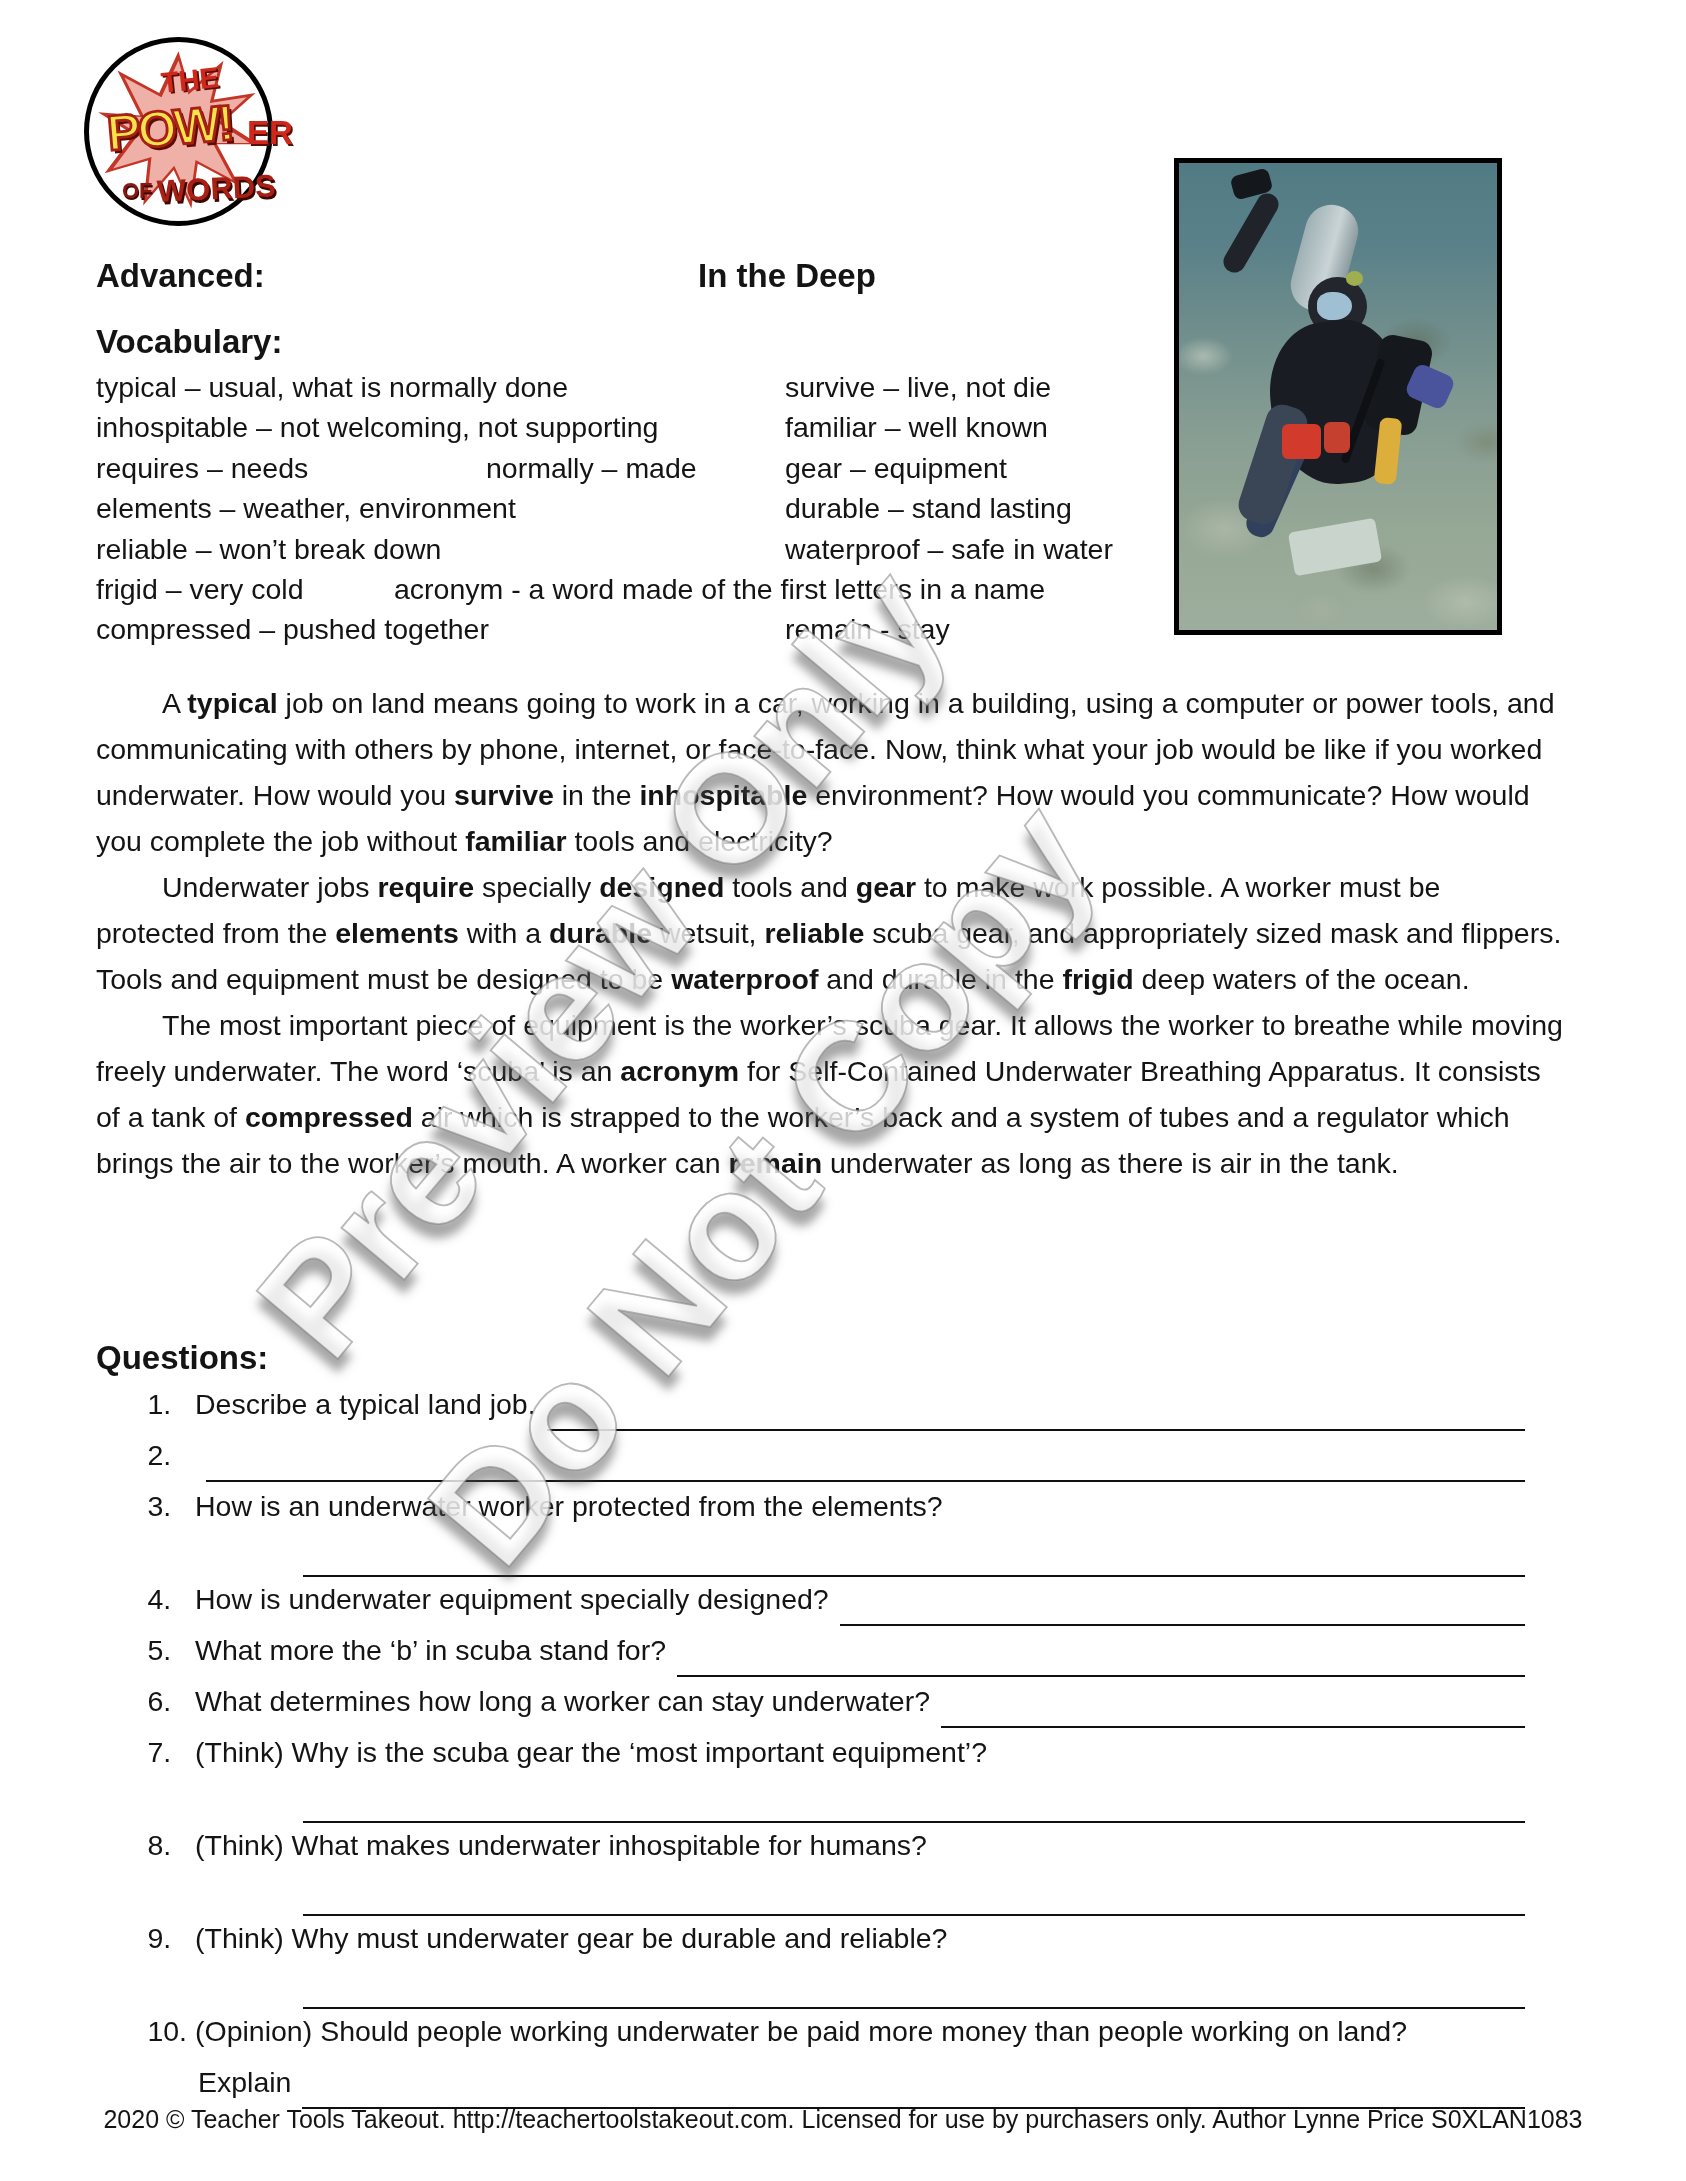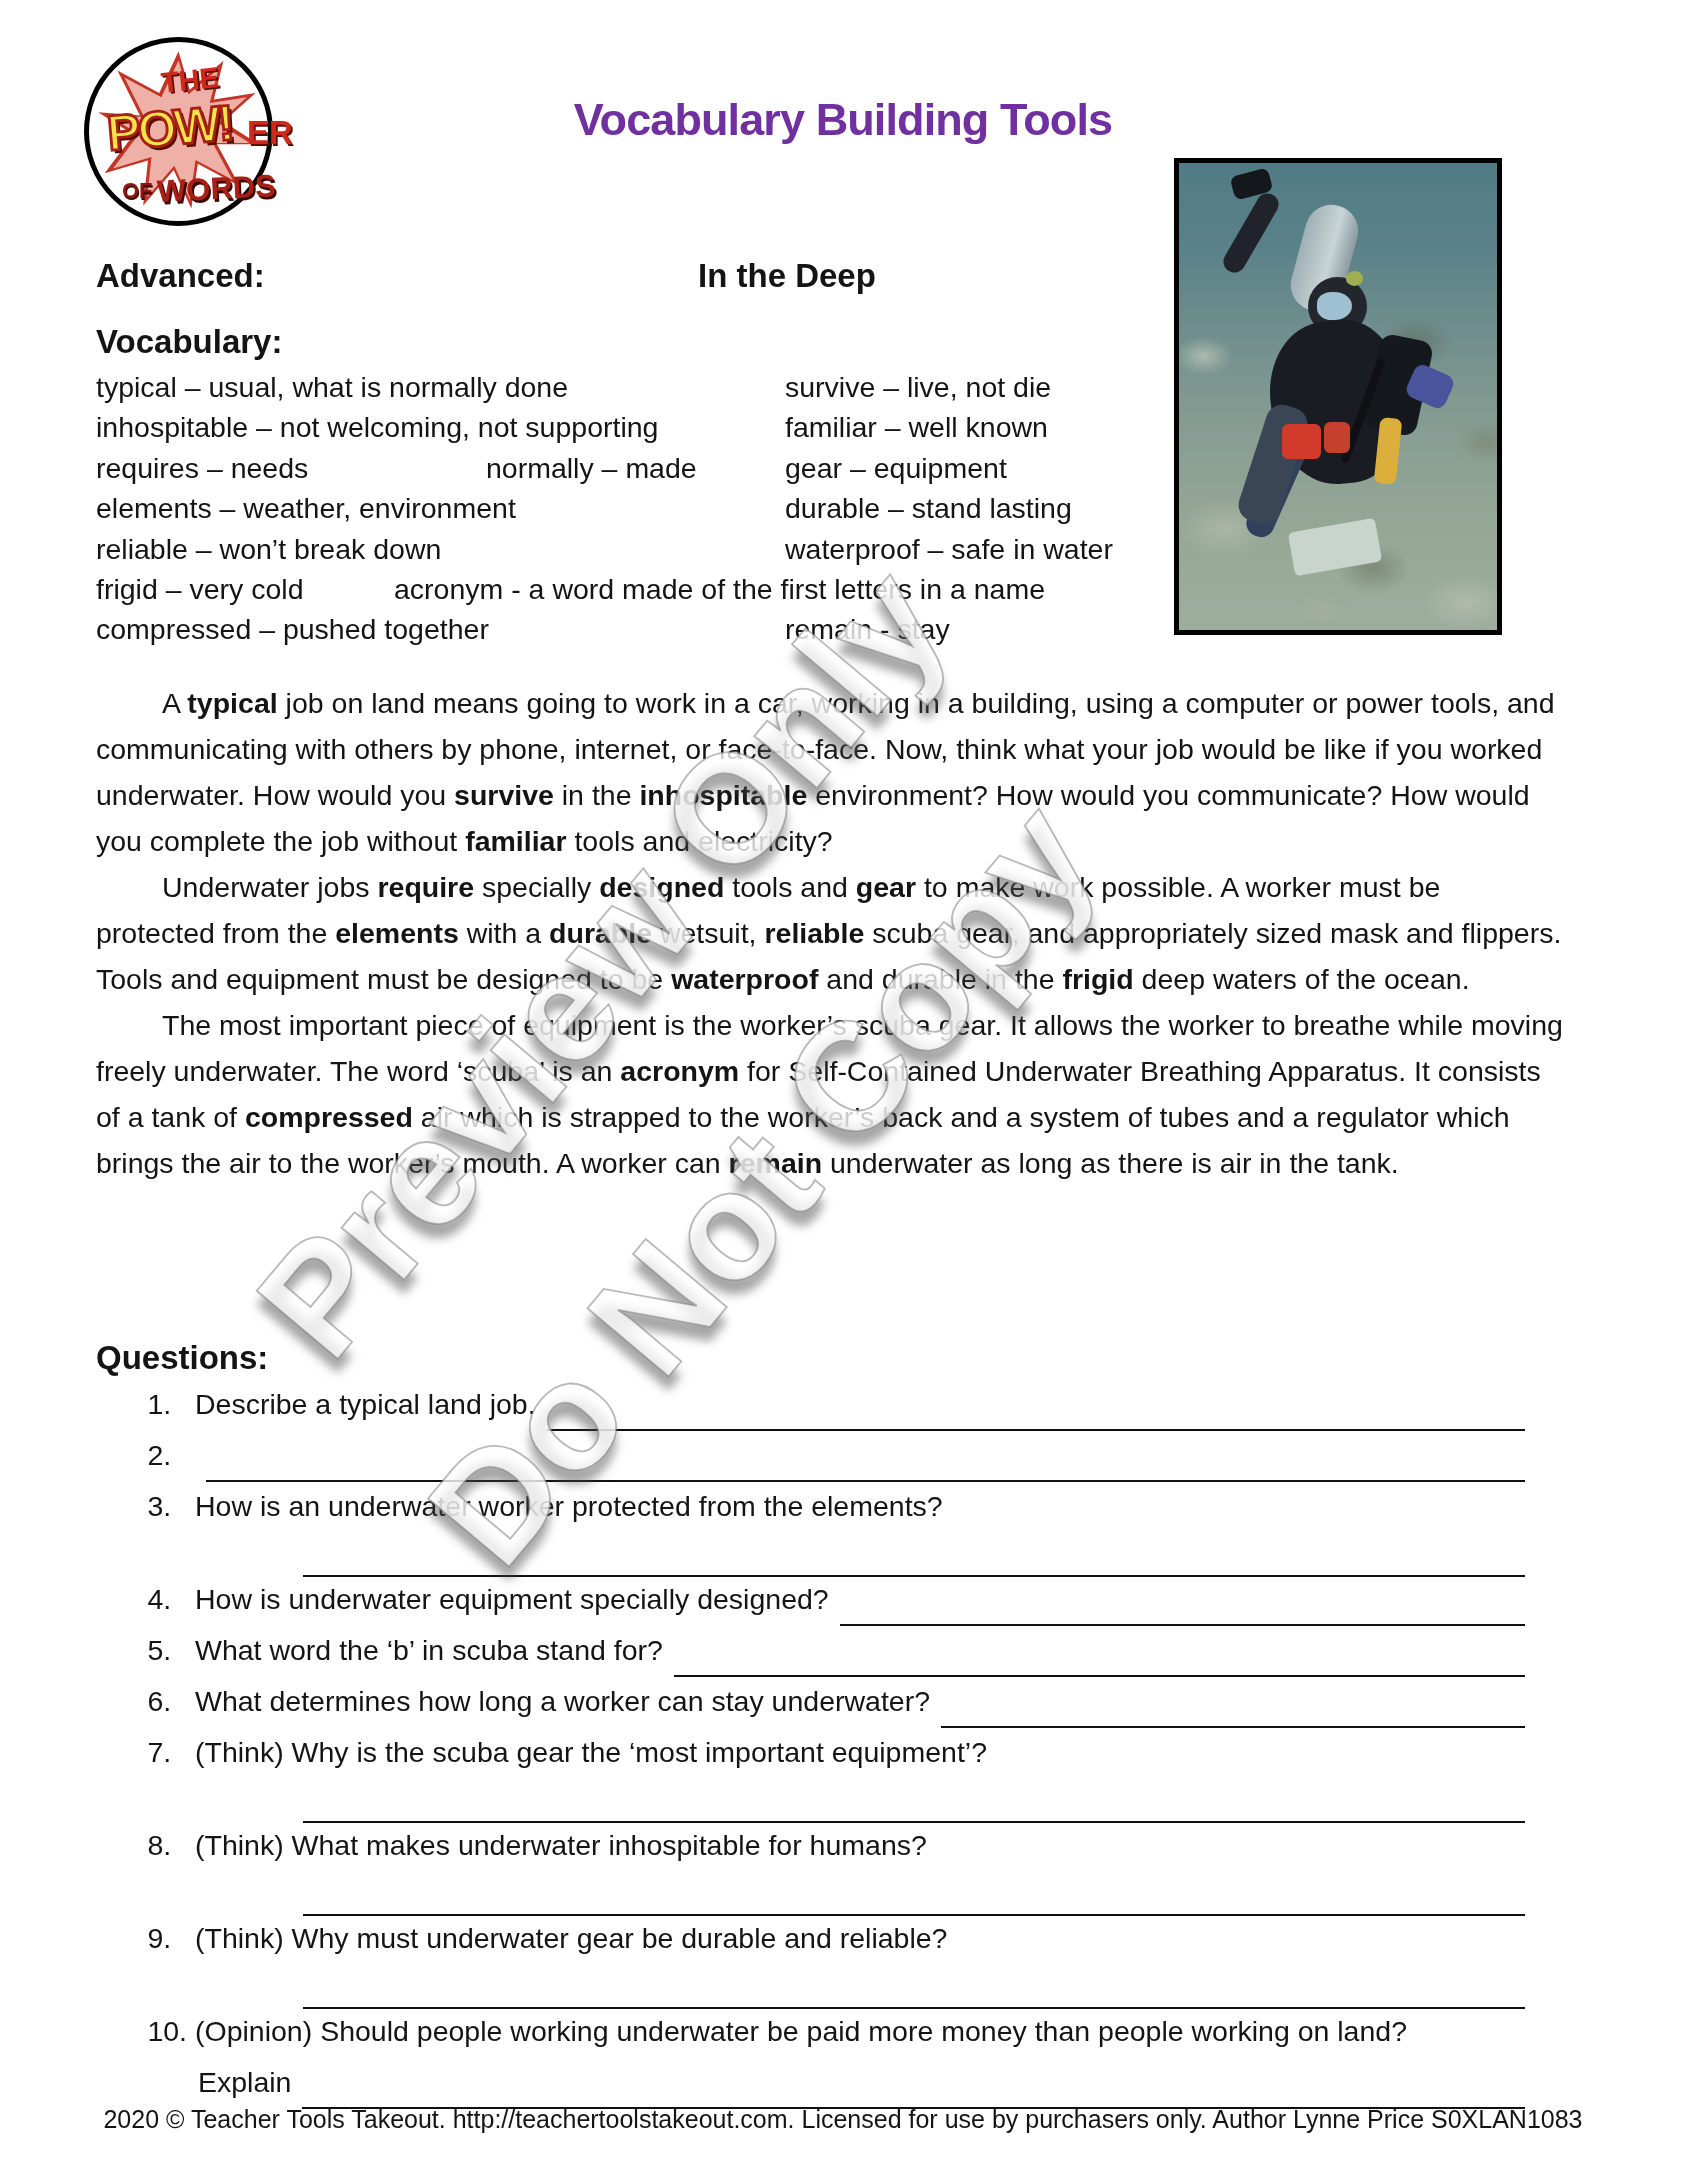--- a/index.html
+++ b/index.html
@@ -103,21 +103,20 @@
   <div class="logo">
     <div class="burst-outer"></div>
     <div class="burst-inner"></div>
     <span class="logo-the">THE</span>
     <span class="logo-pow">POW!</span>
     <span class="logo-er">ER</span>
     <span class="logo-of">OF</span>
     <span class="logo-words">WORDS</span>
   </div>
 
-  <div class="title">Vocabulary Building Tools</div>
 
   <div class="photo">
     <div class="reef"></div>
     <div class="diver">
       <div class="d-hand"></div>
       <div class="d-arm"></div>
       <div class="d-tank"></div>
       <div class="d-head"></div>
       <div class="d-mask"></div>
       <div class="d-snork"></div>
@@ -185,21 +184,21 @@
     </div>
 
     <div class="q-row">
       <span class="q-num">4.</span>
       <span class="q-text">How is underwater equipment specially designed?</span>
       <span class="q-blank"></span>
     </div>
 
     <div class="q-row">
       <span class="q-num">5.</span>
-      <span class="q-text">What word the ‘b’ in scuba stand for?</span>
+      <span class="q-text">What more the ‘b’ in scuba stand for?</span>
       <span class="q-blank"></span>
     </div>
 
     <div class="q-row">
       <span class="q-num">6.</span>
       <span class="q-text">What determines how long a worker can stay underwater?</span>
       <span class="q-blank"></span>
     </div>
 
     <div class="q-row">

